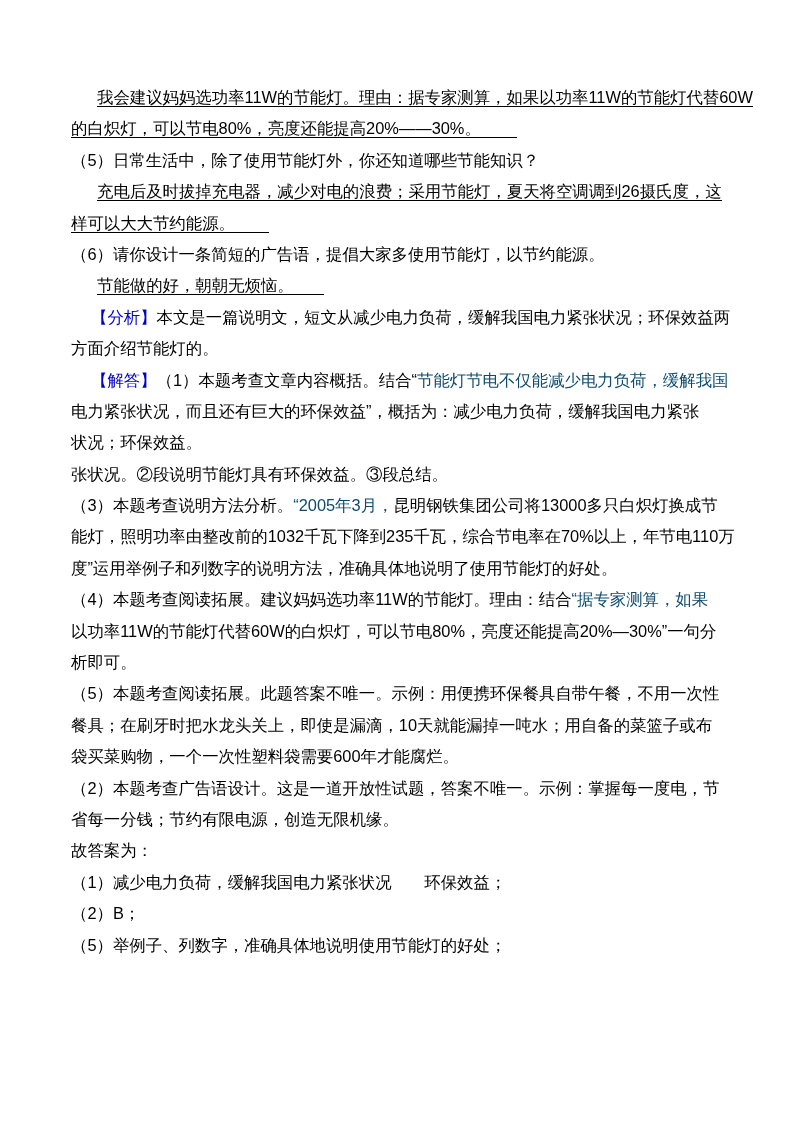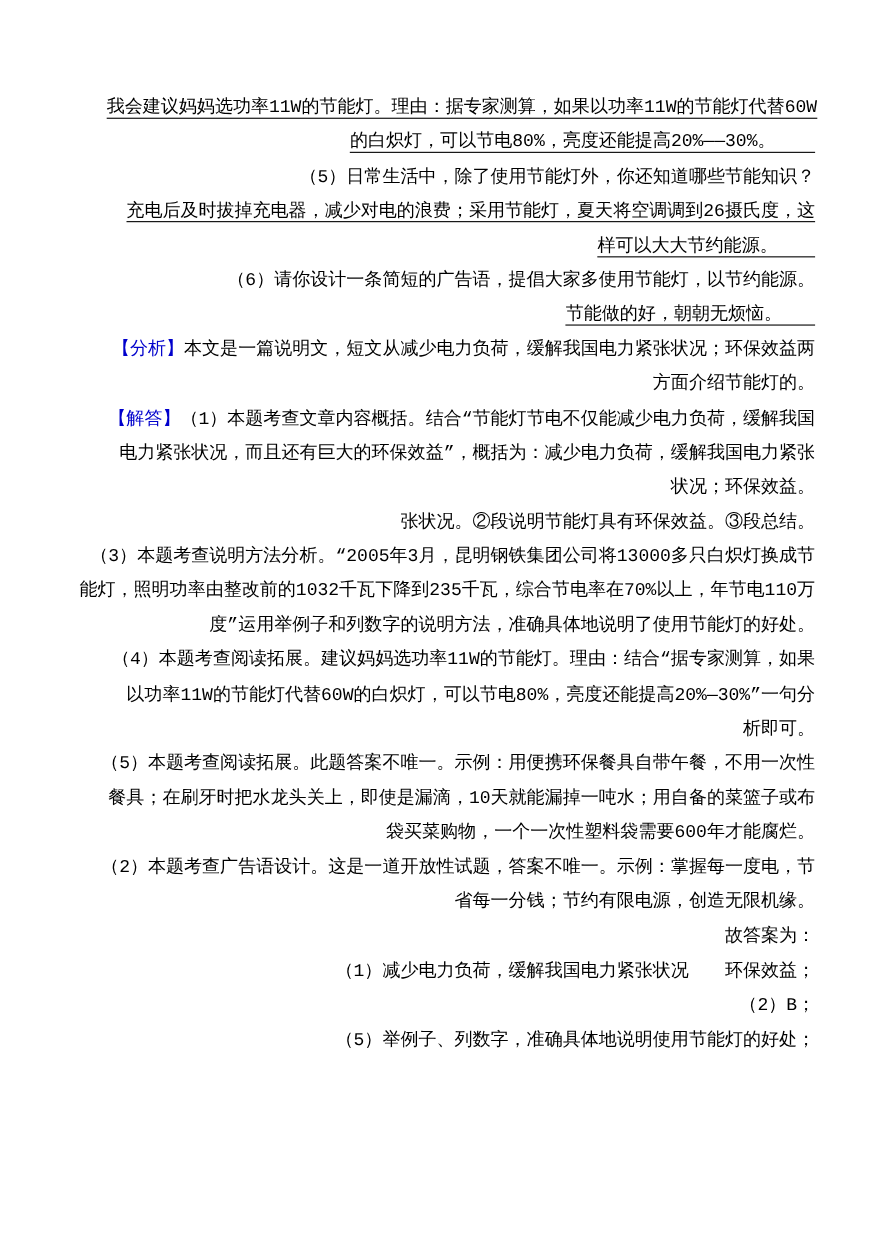--- a/index.html
+++ b/index.html
@@ -1,39 +1,38 @@
 <!DOCTYPE html>
 <html lang="zh"><head>
 <meta charset="utf-8">
 <style>
   html,body { margin:0; padding:0; background:#ffffff; }
   .page {
     position:relative;
     width:794px; height:971px;
     background:#ffffff;
     overflow:hidden;
-    font-family:Liberation Mono, monospace;
-    text-align:right;
+    font-family:Liberation Sans, sans-serif;
   }
   .content {
     position:absolute;
     left:71px; top:82px;
     width:670px;
     font-size:16.4px;
     color:#000000;
   }
   .line {
     height:31.4px;
     line-height:31.4px;
     white-space:pre;
   }
   .u { border-bottom:1px solid #000000; }
   .seg-normal { color:#000000; }
-  .seg-quote  { color:#000000; }
-  .seg-label  { color:#0000cc; }
+  .seg-quote  { color:#0c4a6e; }
+  .seg-label  { color:#0000cc;margin-left:20px; }
 </style>
 </head>
 <body>
 
 <div class="page">
   <div class="content">
       <div class="line" style="padding-left: 26px;"><span class="u"><span class="seg-normal">我会建议妈妈选功率11W的节能灯。理由：据专家测算，如果以功率11W的节能灯代替60W</span></span></div>
       <div class="line"><span class="u" style="padding-right: 36px; margin-top: 37px;"><span class="seg-normal">的白炽灯，可以节电80%，亮度还能提高20%——30%。</span></span></div>
       <div class="line"><span><span class="seg-normal">（5）日常生活中，除了使用节能灯外，你还知道哪些节能知识？</span></span></div>
       <div class="line" style="padding-left: 26px;"><span class="u"><span class="seg-normal">充电后及时拔掉充电器，减少对电的浪费；采用节能灯，夏天将空调调到26摄氏度，这</span></span></div>

